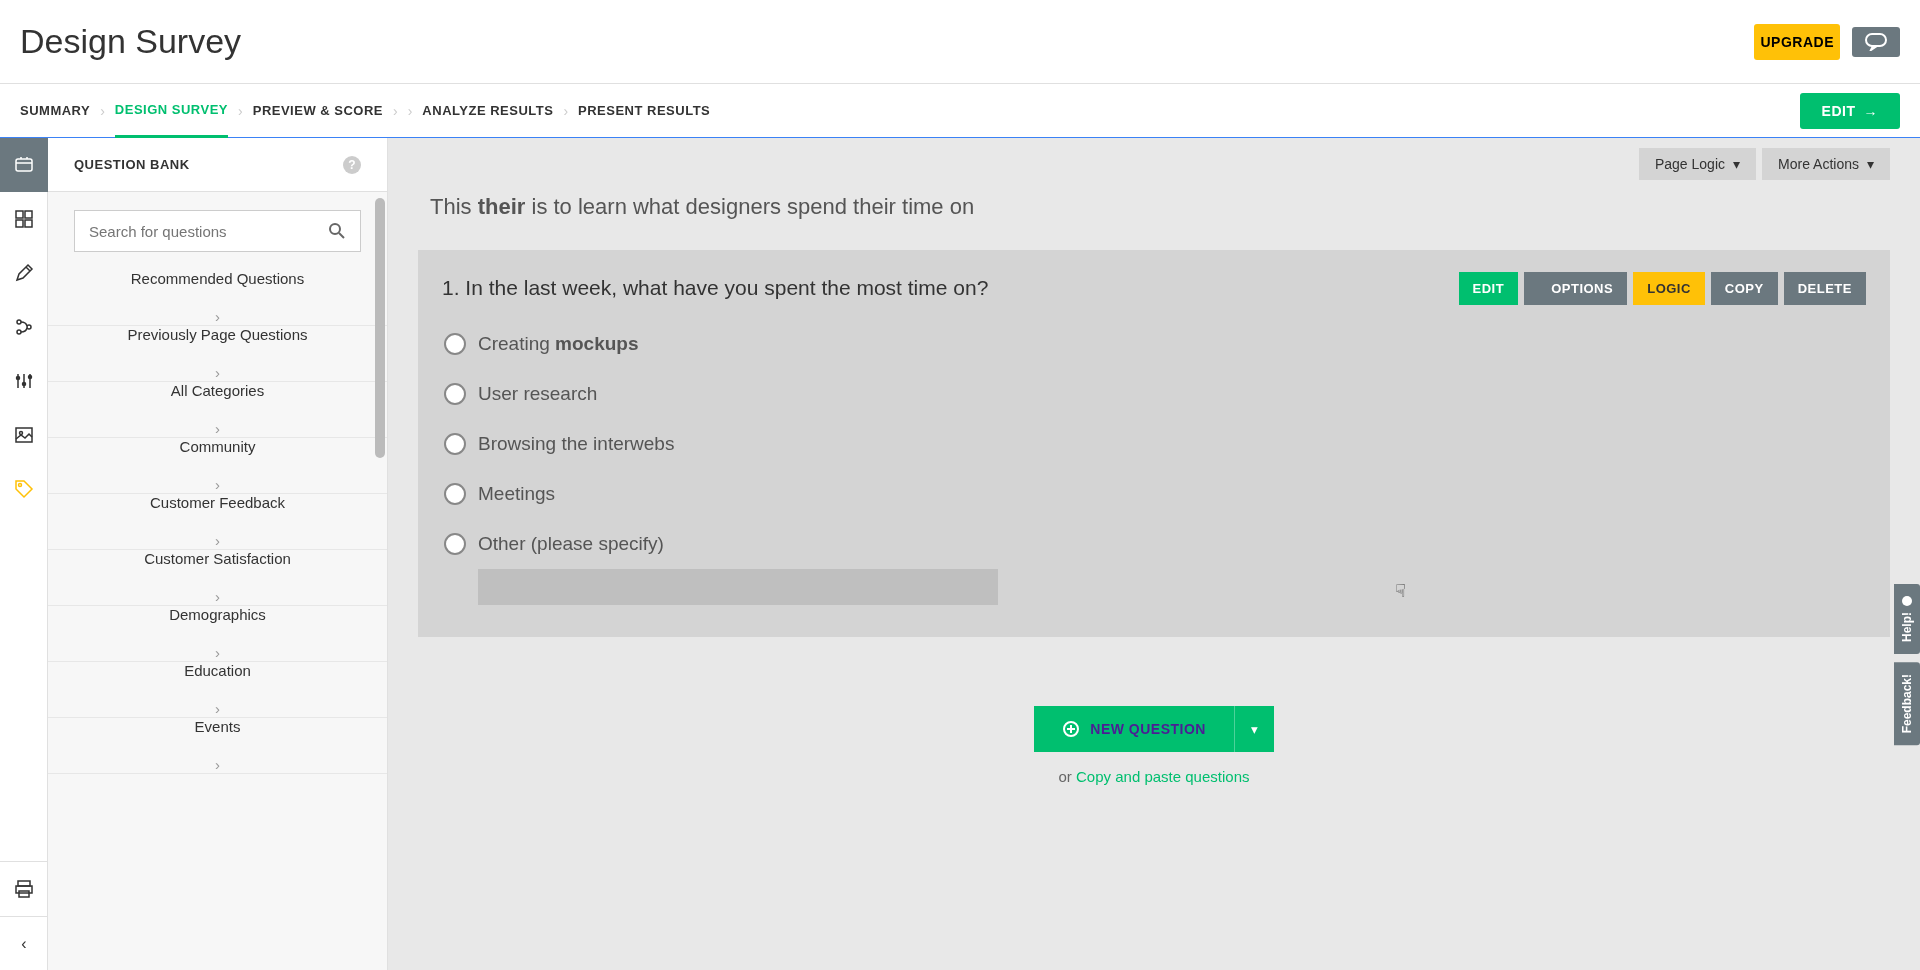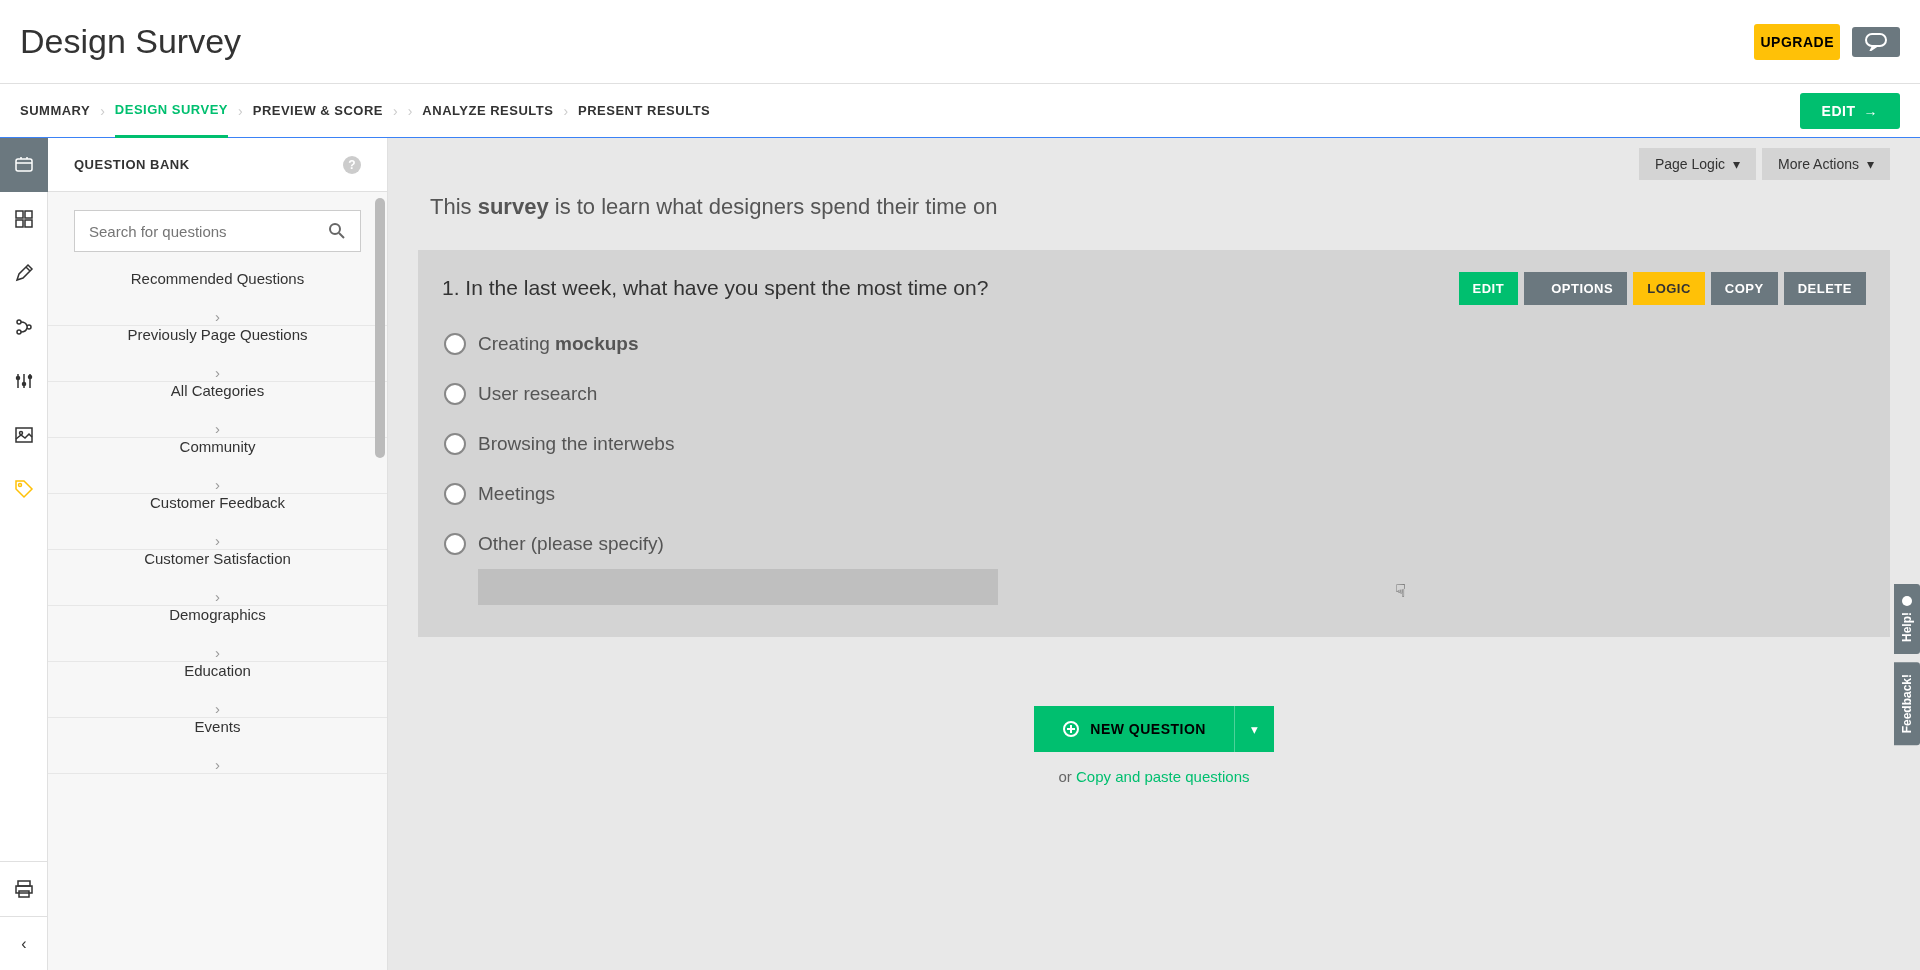--- a/index.html
+++ b/index.html
@@ -63,21 +63,21 @@
   .q-opt:last-child { margin-bottom: 18px; }
   .radio { width: 22px; height: 22px; border: 2px solid #888; border-radius: 50%; flex-shrink: 0; background: #fff; }
   .opt-label { font-size: 19px; color: #555; }
   .opt-label b { font-weight: 700; }
   .other-input { margin-top: 14px; margin-left: 34px; width: 520px; height: 36px; background: #bfbfbf; }
   
   .cursor-hand { position: absolute; left: 977px; top: 330px; font-size: 18px; color: #333; pointer-events: none; }
   
   .new-q-wrap { text-align: center; padding: 35px 0 18px; background: #e8e8e8; }
   .new-q-btns { display: inline-flex; }
-  .new-q-btn { background: #00bf6f; color: #000000; border: none; padding: 14px 28px; font-size: 14px; font-weight: 700; letter-spacing: 0.5px; cursor: pointer; display: flex; align-items: center; gap: 10px; }
+  .new-q-btn { background: #00bf6f; color: #4c1d95; border: none; padding: 14px 28px; font-size: 14px; font-weight: 700; letter-spacing: 0.5px; cursor: pointer; display: flex; align-items: center; gap: 10px; }
   .new-q-dd { background: #00bf6f; color: #fff; border: none; border-left: 1px solid rgba(255,255,255,0.3); padding: 14px 16px; cursor: pointer; }
   .or-paste { margin-top: 16px; font-size: 15px; color: #666; }
   .or-paste a { color: #00bf6f; text-decoration: none; }
   
   .side-tabs { position: fixed; right: 0; top: 584px; display: flex; flex-direction: column; gap: 8px; }
   .side-tab { background: #6b787f; color: #fff; writing-mode: vertical-rl; transform: rotate(180deg); padding: 12px 6px; font-size: 12px; font-weight: 700; cursor: pointer; display: flex; align-items: center; gap: 6px; border-radius: 3px 0 0 3px; }
   .side-tab .dot { width: 10px; height: 10px; background: #fff; border-radius: 50%; transform: rotate(180deg); }
 </style>
 </head>
 <body>
@@ -244,21 +244,21 @@
         <span>Page Logic</span>
         <span>▾</span>
       </button>
       <button class="page-action-btn">
         <span>More Actions</span>
         <span>▾</span>
       </button>
     </div>
 
     <div class="intro-text">
-      <span>This </span><b>survey</b><span> is to learn what designers spend their time on</span>
+      <span>This </span><b>their</b><span> is to learn what designers spend their time on</span>
     </div>
 
     <div class="question-card">
       <div class="q-header">
         <div class="q-title">
           <span>1.</span>
           <span>In the last week, what have you spent the most time on?</span>
         </div>
         <div class="q-btns">
           <button class="q-btn edit">EDIT</button>

